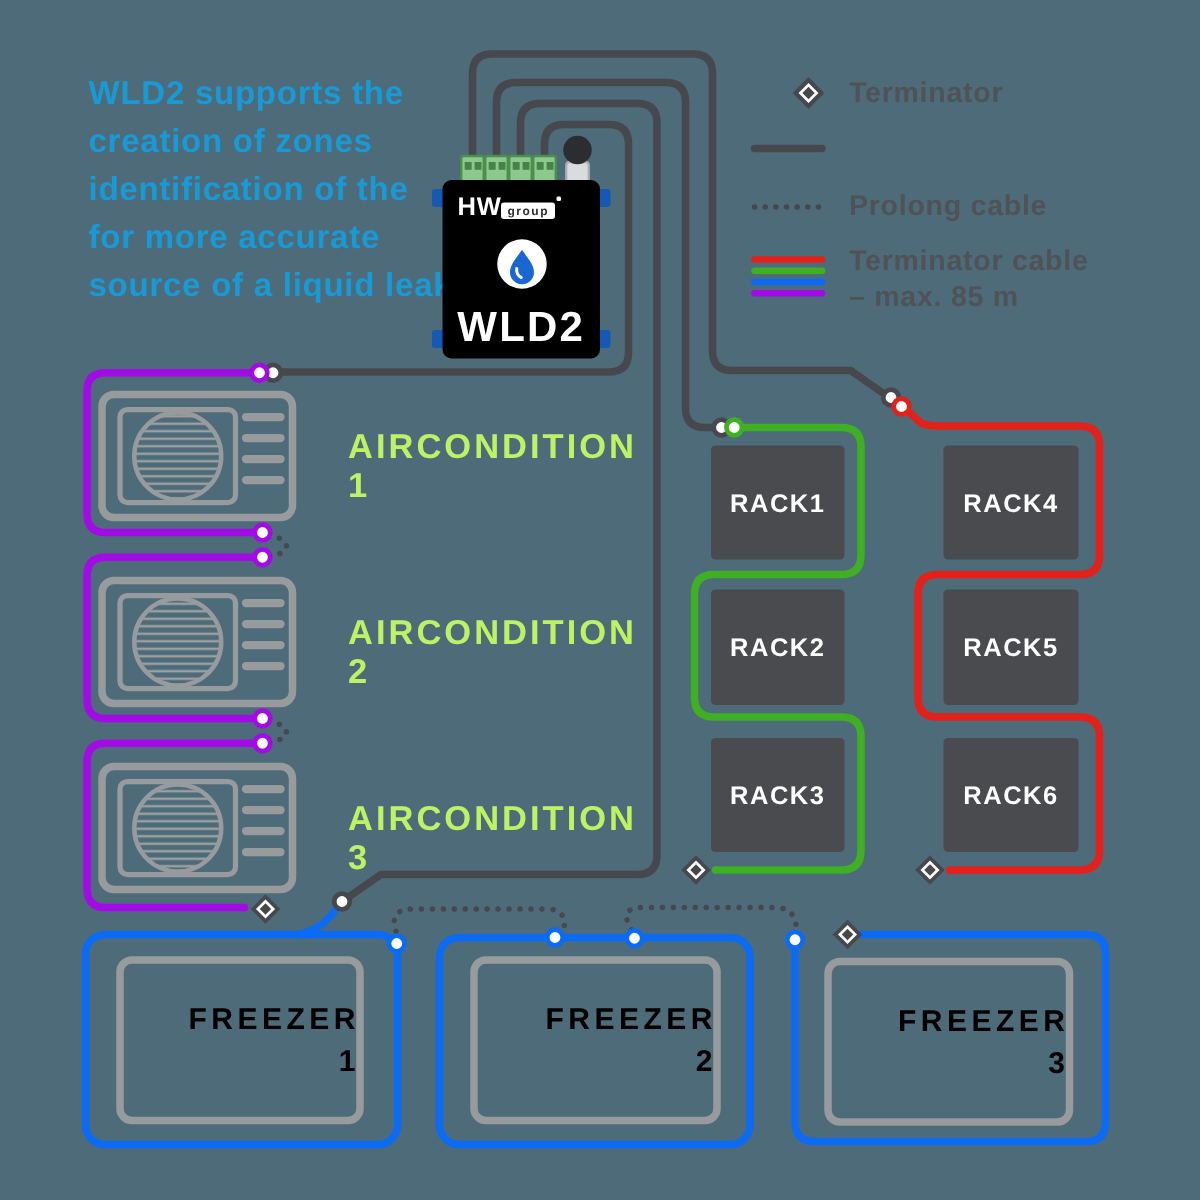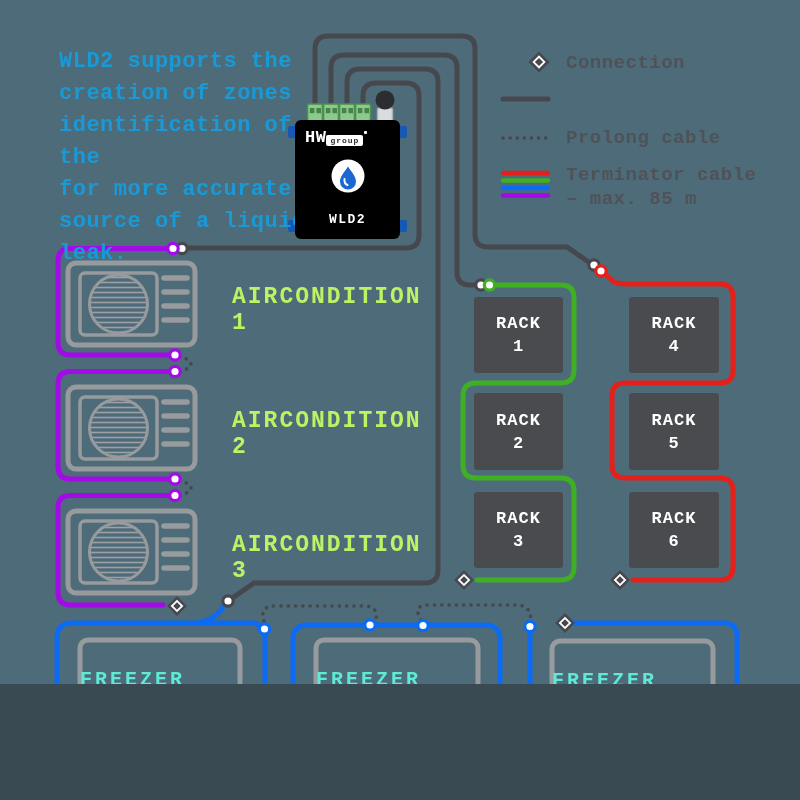--- a/index.html
+++ b/index.html
@@ -1,18 +1,18 @@
 <!DOCTYPE html>
 <html><head>
 <meta charset="utf-8">
 <style>
   html,body{margin:0;padding:0;background:#3a4a52;}
   .canvas{
-    position:relative;width:800px;height:684px;background:#4E6B7A;overflow:hidden;
-    font-family:Liberation Mono, monospace;
+    position:relative;width:800px;height:800px;background:#4E6B7A;overflow:hidden;
+    font-family:Liberation Sans, sans-serif;
   }
   .abs{position:absolute;}
   svg.layer{position:absolute;left:0;top:0;}
 
   
   .title{
     left:59px;top:46px;width:270px;color:#189AD7;
     font-size:22px;font-weight:bold;line-height:32px;letter-spacing:.5px;
   }
 
@@ -25,41 +25,41 @@
   .hw-logo .hw{color:#fff;font-weight:bold;font-size:17px;letter-spacing:.5px;line-height:17px;}
   .hw-logo .pill{
     background:#fff;color:#2a2d30;font-weight:bold;font-size:8px;letter-spacing:1px;
     padding:1px 4px 1px 4px;border-radius:2px;margin-left:0;position:relative;top:3px;
   }
   .hw-logo .pill::after{
     content:"";position:absolute;right:-4px;top:-4px;width:3px;height:3px;background:#fff;border-radius:1px;
   }
   .drop-wrap{position:absolute;left:0;right:0;top:38px;text-align:center;}
   .model{
-    position:absolute;left:0;right:0;top:92px;text-align:center;color:#fff;
-    font-size:13px;font-weight:bold;letter-spacing:1.5px;
+    position:absolute;left:0;right:0;top:82px;text-align:center;color:#fff;
+    font-size:28px;font-weight:bold;letter-spacing:1.5px;
   }
 
   
   .rack{
-    background:#4A4B4E;border-radius:3px;display:flex;flex-direction:column;
+    background:#4A4B4E;border-radius:3px;display:flex;
     align-items:center;justify-content:center;color:#fff;font-weight:bold;
     font-size:17px;line-height:23px;letter-spacing:1px;text-align:center;z-index:2;
   }
 
   
   .ac-label{
     left:232px;width:220px;color:#bef264;font-weight:bold;font-size:23px;
     letter-spacing:2px;line-height:26px;
   }
 
   
   .fz-label{
-    color:#5eead4;font-weight:bold;font-size:20px;letter-spacing:3px;line-height:28px;
-    text-align:left;
+    color:#000000;font-weight:bold;font-size:20px;letter-spacing:3px;line-height:28px;
+    text-align:right;
   }
 
   
   .leg{
     left:566px;color:#4F5256;font-weight:bold;font-size:19px;letter-spacing:.5px;line-height:24px;
   }
 </style>
 </head>
 <body>
 
@@ -303,20 +303,20 @@
   </div>
   <div class="abs fz-label" style="left:316px;top:666px;width:162px;">
     <div>FREEZER</div>
     <div>2</div>
   </div>
   <div class="abs fz-label" style="left:552px;top:667px;width:161px;">
     <div>FREEZER</div>
     <div>3</div>
   </div>
 
-  <div class="abs leg" style="top:51px;">Connection</div>
+  <div class="abs leg" style="top:51px;">Terminator</div>
   <div class="abs leg" style="top:126px;">Prolong cable</div>
   <div class="abs leg" style="top:163px;">
     <div>Terminator cable</div>
     <div>– max. 85 m</div>
   </div>
 
 </div>
 
 </body></html>

